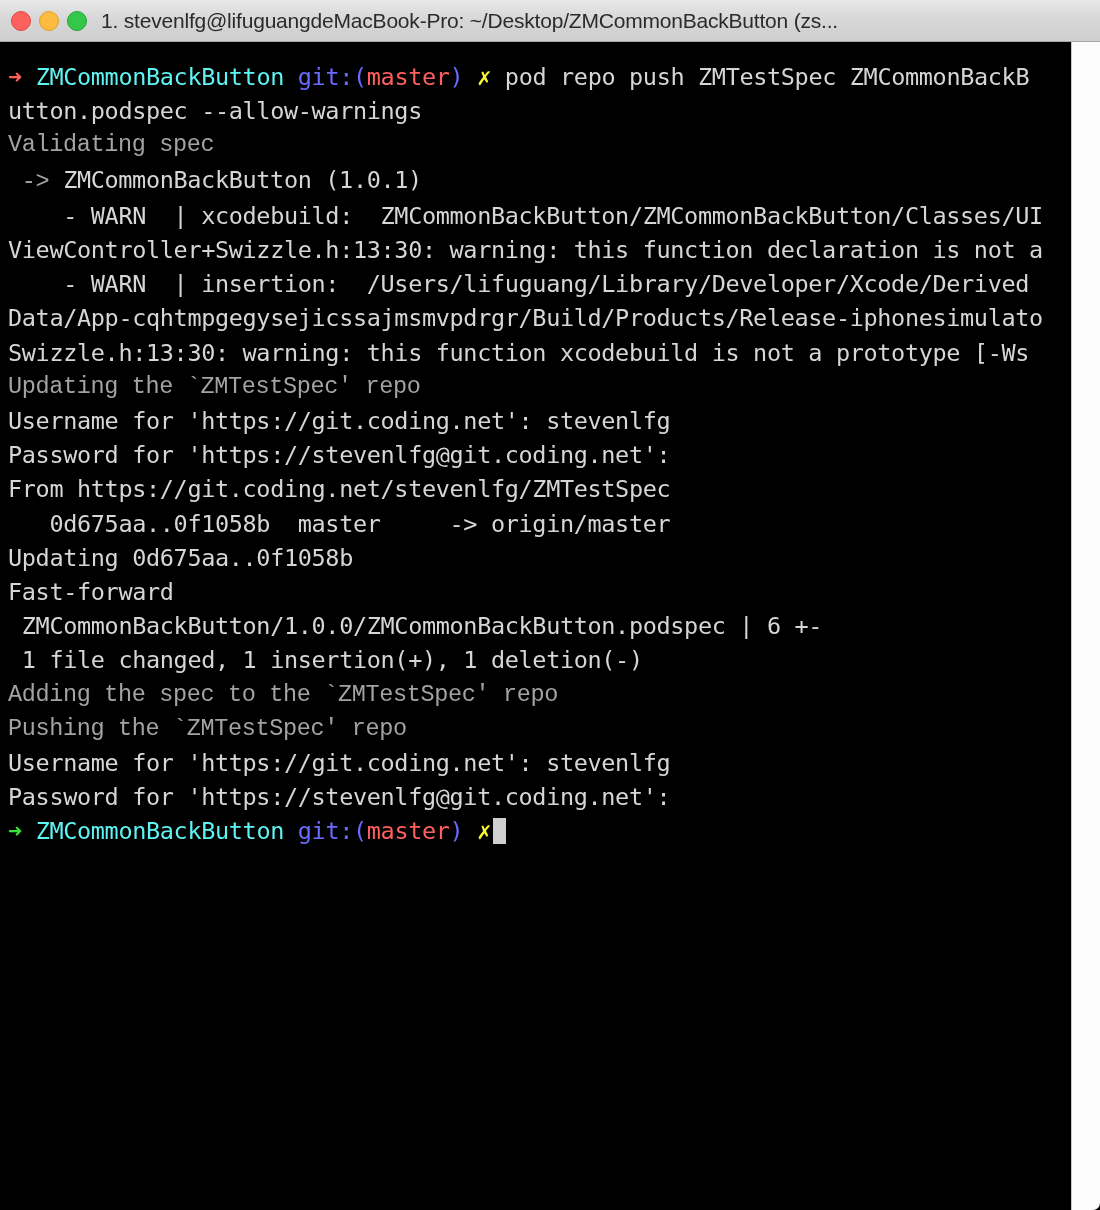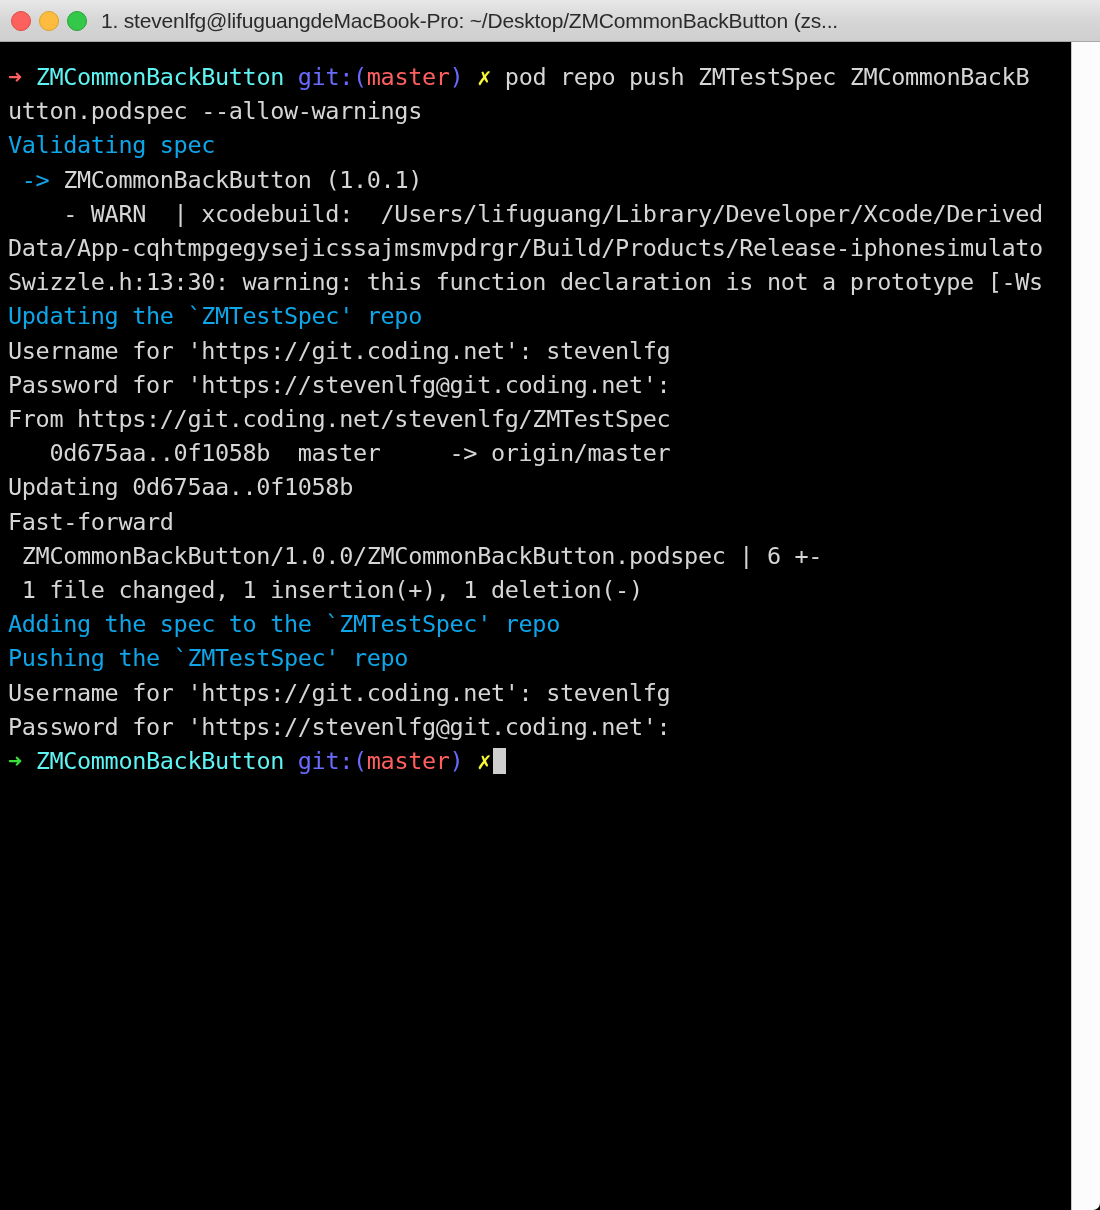--- a/index.html
+++ b/index.html
@@ -97,21 +97,21 @@
     font-size: 23.5px;
     line-height: 34.2px;
     color: #d6d6d6;
     white-space: pre;
     letter-spacing: -0.35px;
   }
   .line.blank { color: transparent; }
 
   
   .c-white   { color: #d6d6d6; }
-  .c-yellow  { color: #0ea5e9; }
+  .c-yellow  { color: #a3a3a3; font-family: Liberation Mono, monospace; }
   .c-cyan    { color: #5ff4f4; }
   .c-blue    { color: #6a6aff; }
   .c-red     { color: #ff5f5f; }
   .c-green   { color: #3ae03a; }
   .c-bright-yellow { color: #f7f733; }
 
   .cursor {
     display: inline-block;
     width: 13px;
     height: 26px;
@@ -139,23 +139,25 @@
 
       <div class="line"><span class="c-red">➜</span><span class="c-white"> </span><span class="c-cyan">ZMCommonBackButton</span><span class="c-white"> </span><span class="c-blue">git:(</span><span class="c-red">master</span><span class="c-blue">)</span><span class="c-white"> </span><span class="c-bright-yellow">✗</span><span class="c-white"> </span><span class="c-white">pod repo push ZMTestSpec ZMCommonBackB</span></div>
       <div class="line c-white">utton.podspec --allow-warnings</div>
 
       <div class="line blank"></div>
 
       <div class="line c-yellow">Validating spec</div>
 
       <div class="line"><span class="c-white"> </span><span class="c-yellow">-&gt;</span><span class="c-white"> ZMCommonBackButton (1.0.1)</span></div>
 
-      <div class="line c-white">    - WARN  | xcodebuild:  /Users/lifuguang/Library/Developer/Xcode/Derived</div>
+      <div class="line c-white">    - WARN  | xcodebuild:  ZMCommonBackButton/ZMCommonBackButton/Classes/UI</div>
+      <div class="line c-white">ViewController+Swizzle.h:13:30: warning: this function declaration is not a</div>
+      <div class="line c-white">    - WARN  | insertion:  /Users/lifuguang/Library/Developer/Xcode/Derived</div>
       <div class="line c-white">Data/App-cqhtmpgegysejicssajmsmvpdrgr/Build/Products/Release-iphonesimulato</div>
-      <div class="line c-white">Swizzle.h:13:30: warning: this function declaration is not a prototype [-Ws</div>
+      <div class="line c-white">Swizzle.h:13:30: warning: this function xcodebuild is not a prototype [-Ws</div>
 
       <div class="line blank"></div>
 
       <div class="line c-yellow">Updating the `ZMTestSpec' repo</div>
 
       <div class="line blank"></div>
 
       <div class="line c-white">Username for 'https://git.coding.net': stevenlfg</div>
       <div class="line c-white">Password for 'https://stevenlfg@git.coding.net':</div>
       <div class="line c-white">From https://git.coding.net/stevenlfg/ZMTestSpec</div>

